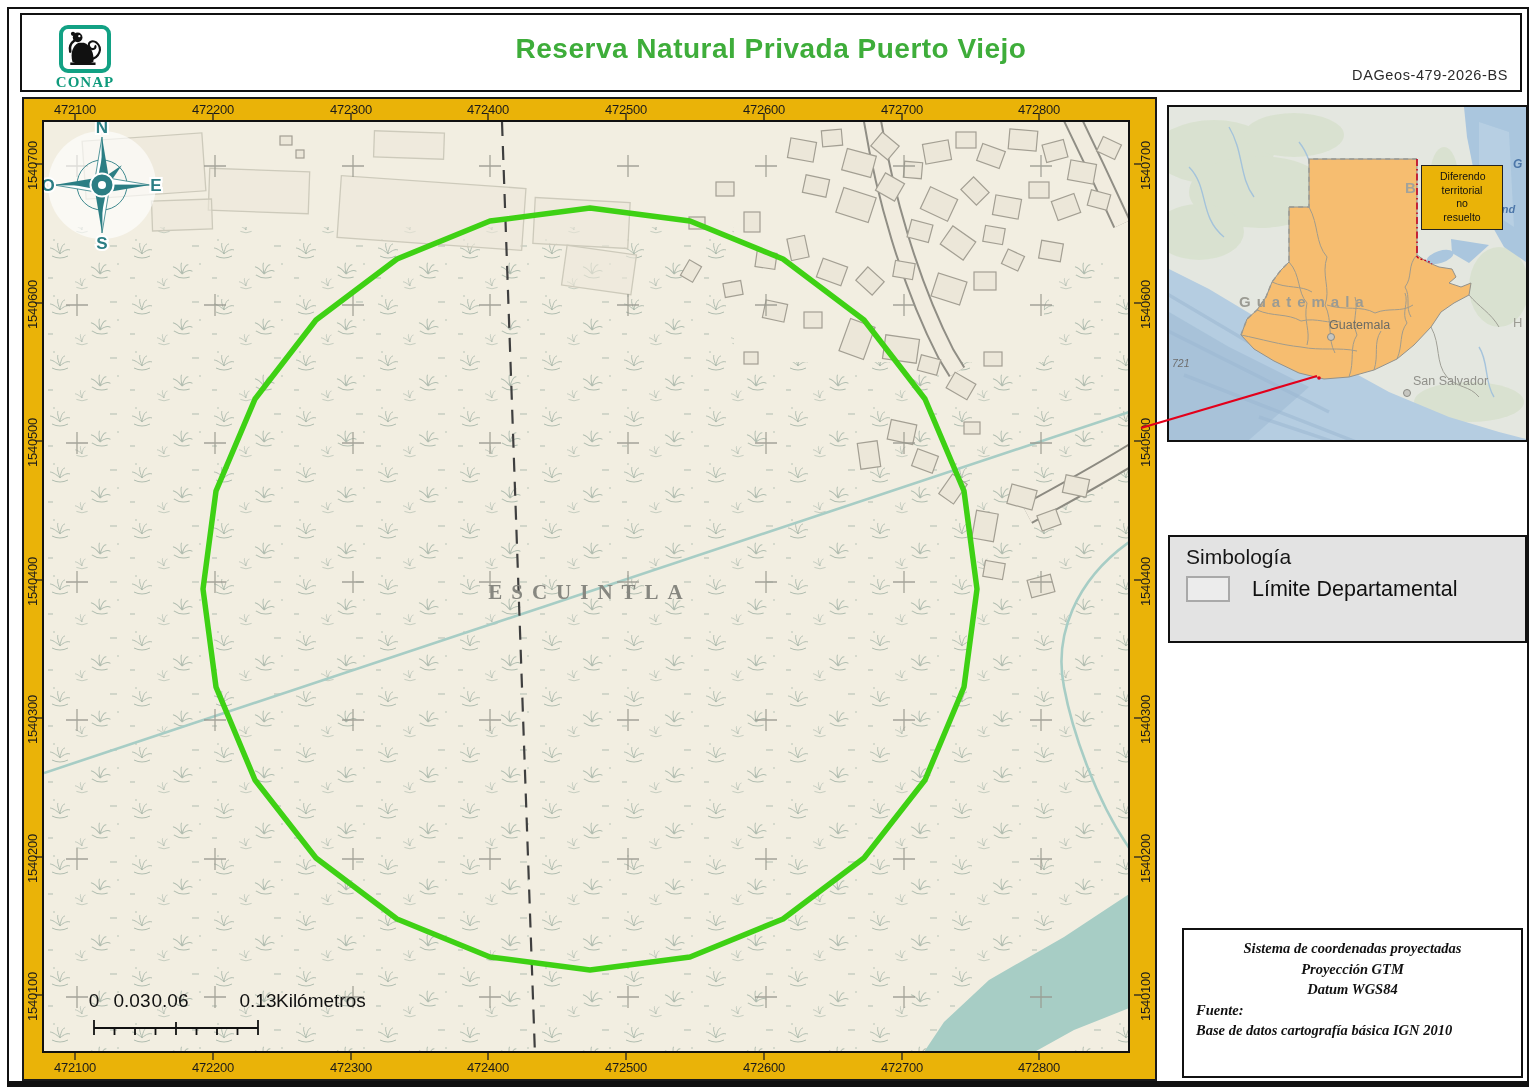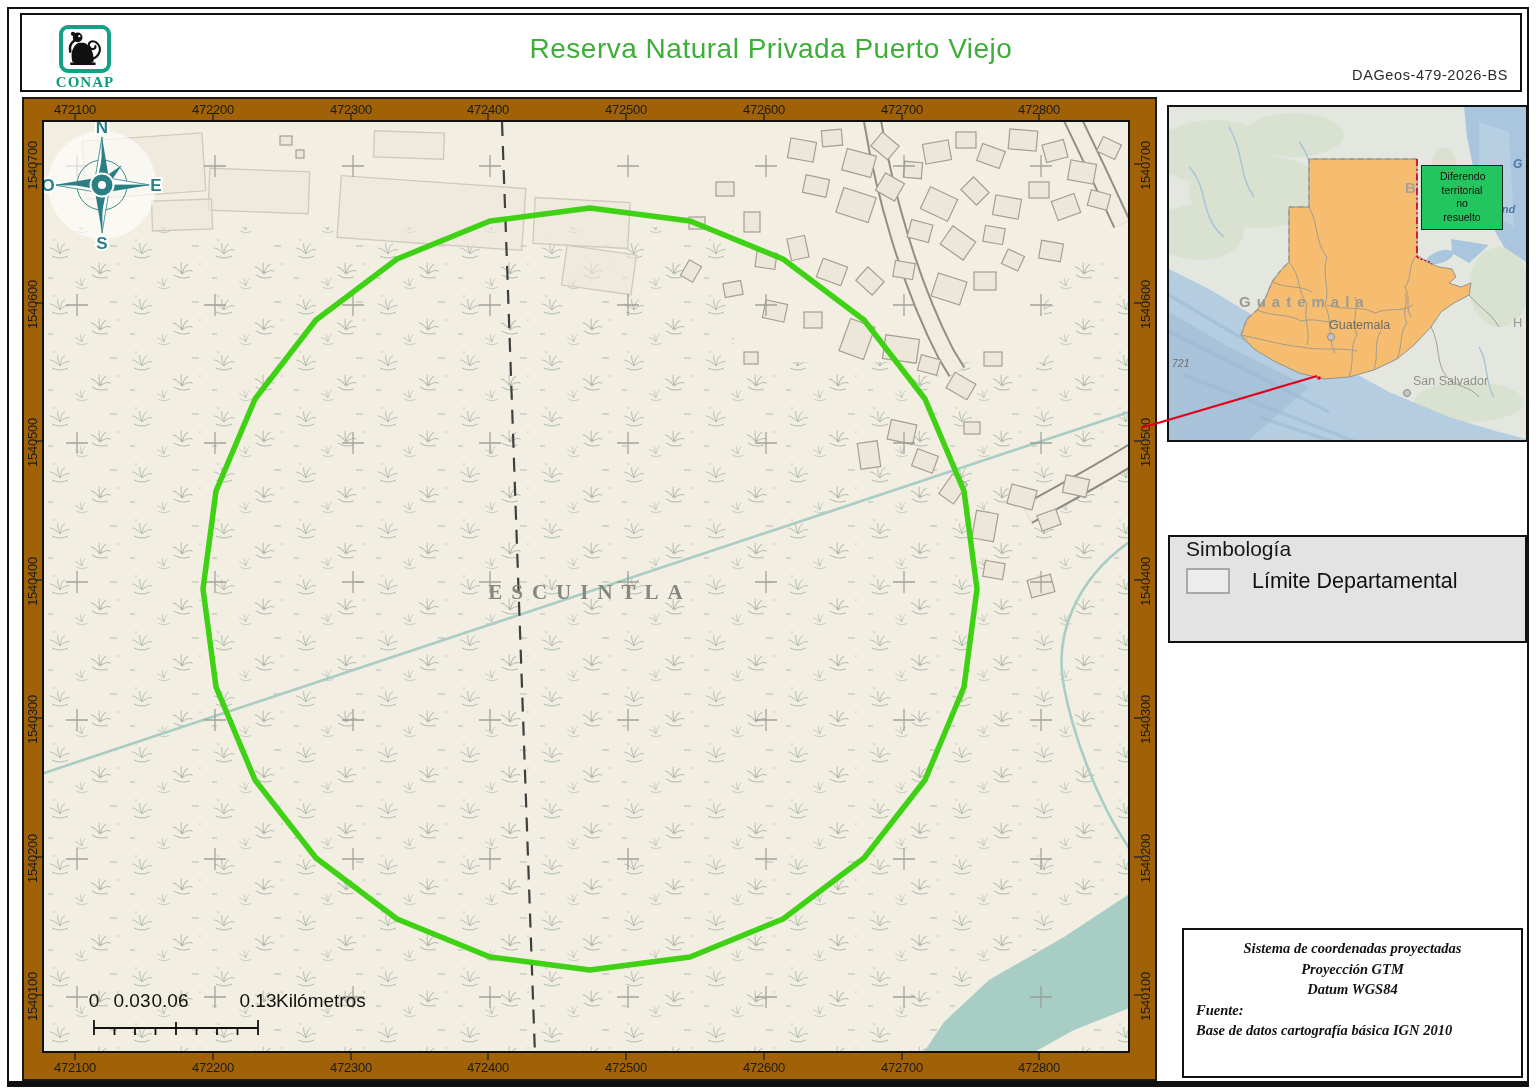--- a/index.html
+++ b/index.html
@@ -2,28 +2,28 @@
 <html><head>
 <meta charset="utf-8">
 <style>
   * { margin:0; padding:0; box-sizing:border-box; }
   body { background:#888; font-family:"Liberation Sans", sans-serif; }
   .page { position:relative; width:1536px; height:1089px; background:#fff; overflow:hidden; margin:0 auto; }
   .page-frame { position:absolute; left:7px; top:7px; right:7px; bottom:2px; border:2px solid #111; border-bottom-width:6px; pointer-events:none; z-index:40; }
 
   
   .header-box { position:absolute; left:20px; top:13px; width:1502px; height:79px; border:2px solid #111; background:#fff; }
-  .title { position:absolute; left:0; right:0; top:18px; text-align:center; font-size:28px; font-weight:normal; letter-spacing:.5px; color:#3ead3a; font-family:"Liberation Sans",sans-serif; }
+  .title { position:absolute; left:0; right:0; top:18px; text-align:center; font-size:28px; font-weight:bold; letter-spacing:.5px; color:#3ead3a; font-family:"Liberation Sans",sans-serif; }
   .doc-code { position:absolute; right:12px; bottom:7px; font-size:14.5px; color:#2b2b2b; letter-spacing:.6px; }
   .logo { position:absolute; left:28px; top:10px; width:70px; text-align:center; }
   .logo-mark { margin:0 auto; width:52px; height:48px; border:4px solid #12a184; border-radius:9px; background:#fff; }
   .logo-text { margin-top:1px; font-family:"Liberation Serif",serif; font-weight:bold; font-size:15px; letter-spacing:1px; color:#0f9a7c; }
 
   
-  .map-outer { position:absolute; left:22px; top:97px; width:1135px; height:984px; border:2px solid #1a1a1a; background:#a16207; }
+  .map-outer { position:absolute; left:22px; top:97px; width:1135px; height:984px; border:2px solid #1a1a1a; background:#eab308; }
   .grid-ticks { position:absolute; left:0; top:0; width:100%; height:100%; }
   .grid-ticks line { stroke:#222; stroke-width:1.3; }
   .coord { position:absolute; width:64px; text-align:center; font-size:13px; color:#1b1b1b; letter-spacing:-.2px; }
   .coord.left, .coord.right { transform:rotate(-90deg); }
   .map-inner { position:absolute; left:18px; top:21px; width:1088px; height:933px; border:2px solid #111; background:#f2eee1; overflow:hidden; }
   .map-svg { position:absolute; left:0; top:0; }
 
   .compass { position:absolute; left:-4px; top:-4px; }
   .compass text { font-family:"Liberation Sans",sans-serif; font-weight:bold; font-size:17px; fill:#2b7e84; paint-order:stroke; stroke:#fff; stroke-width:4px; }
 
@@ -37,24 +37,24 @@
   .inset .lbl { position:absolute; white-space:nowrap; }
   .country-lbl { left:70px; top:186px; font-size:15px; font-weight:bold; letter-spacing:6px; color:#9b9b93; }
   .city-lbl { left:160px; top:211px; font-size:12.5px; color:#6b6b65; }
   .ss-lbl { left:244px; top:267px; font-size:12.5px; color:#90908a; }
   .depth-lbl { left:3px; top:250px; font-size:10.5px; font-style:italic; color:#6e6e6e; }
   .hond-lbl { left:318px; top:96px; font-size:11px; font-style:italic; font-weight:bold; color:#4d77a9; }
   .gfrag-lbl { left:344px; top:50px; font-size:12px; font-style:italic; font-weight:bold; color:#4d77a9; }
   .ho-lbl { left:344px; top:208px; font-size:13px; letter-spacing:3px; color:#9b9b93; }
   .b-lbl { left:236px; top:72px; font-size:15px; font-weight:bold; color:#a3a39b; }
   .city-dot { position:absolute; width:8px; height:8px; border-radius:50%; background:#c6c6c0; border:1px solid #8a8a84; }
-  .note-box { position:absolute; left:252px; top:58px; width:82px; background:#22c55e; border:1px solid #222; font-size:10.5px; line-height:1.3; text-align:center; color:#111; padding:4px 18px; }
+  .note-box { position:absolute; left:252px; top:58px; width:82px; background:#eab308; border:1px solid #222; font-size:10.5px; line-height:1.3; text-align:center; color:#111; padding:4px 18px; }
 
   
-  .legend { position:absolute; left:1168px; top:535px; width:359px; height:108px; background:#e3e3e3; border:2px solid #111; padding:0 16px; }
+  .legend { position:absolute; left:1168px; top:535px; width:359px; height:108px; background:#e3e3e3; border:2px solid #111; padding:8px 16px; }
   .legend-title { font-size:21px; color:#161616; }
   .legend-row { display:flex; align-items:center; margin-top:7px; }
   .legend-row .sw { width:44px; height:26px; margin-right:22px; flex:0 0 auto; }
   .sw-gray { background:#ececec; border:2.5px solid #a9a9a9; }
   .sw-green { background:#f2f2f2; border:4px solid #3ed114; }
   .legend-row .lab { font-size:21.5px; color:#111; }
 
   
   .credits { position:absolute; left:1182px; top:928px; width:341px; height:150px; background:#fff; border:2px solid #111; padding:8px 12px; font-family:"Liberation Serif",serif; font-style:italic; font-weight:bold; font-size:14.5px; line-height:1.42; color:#111; }
   .credits .c { text-align:center; }

